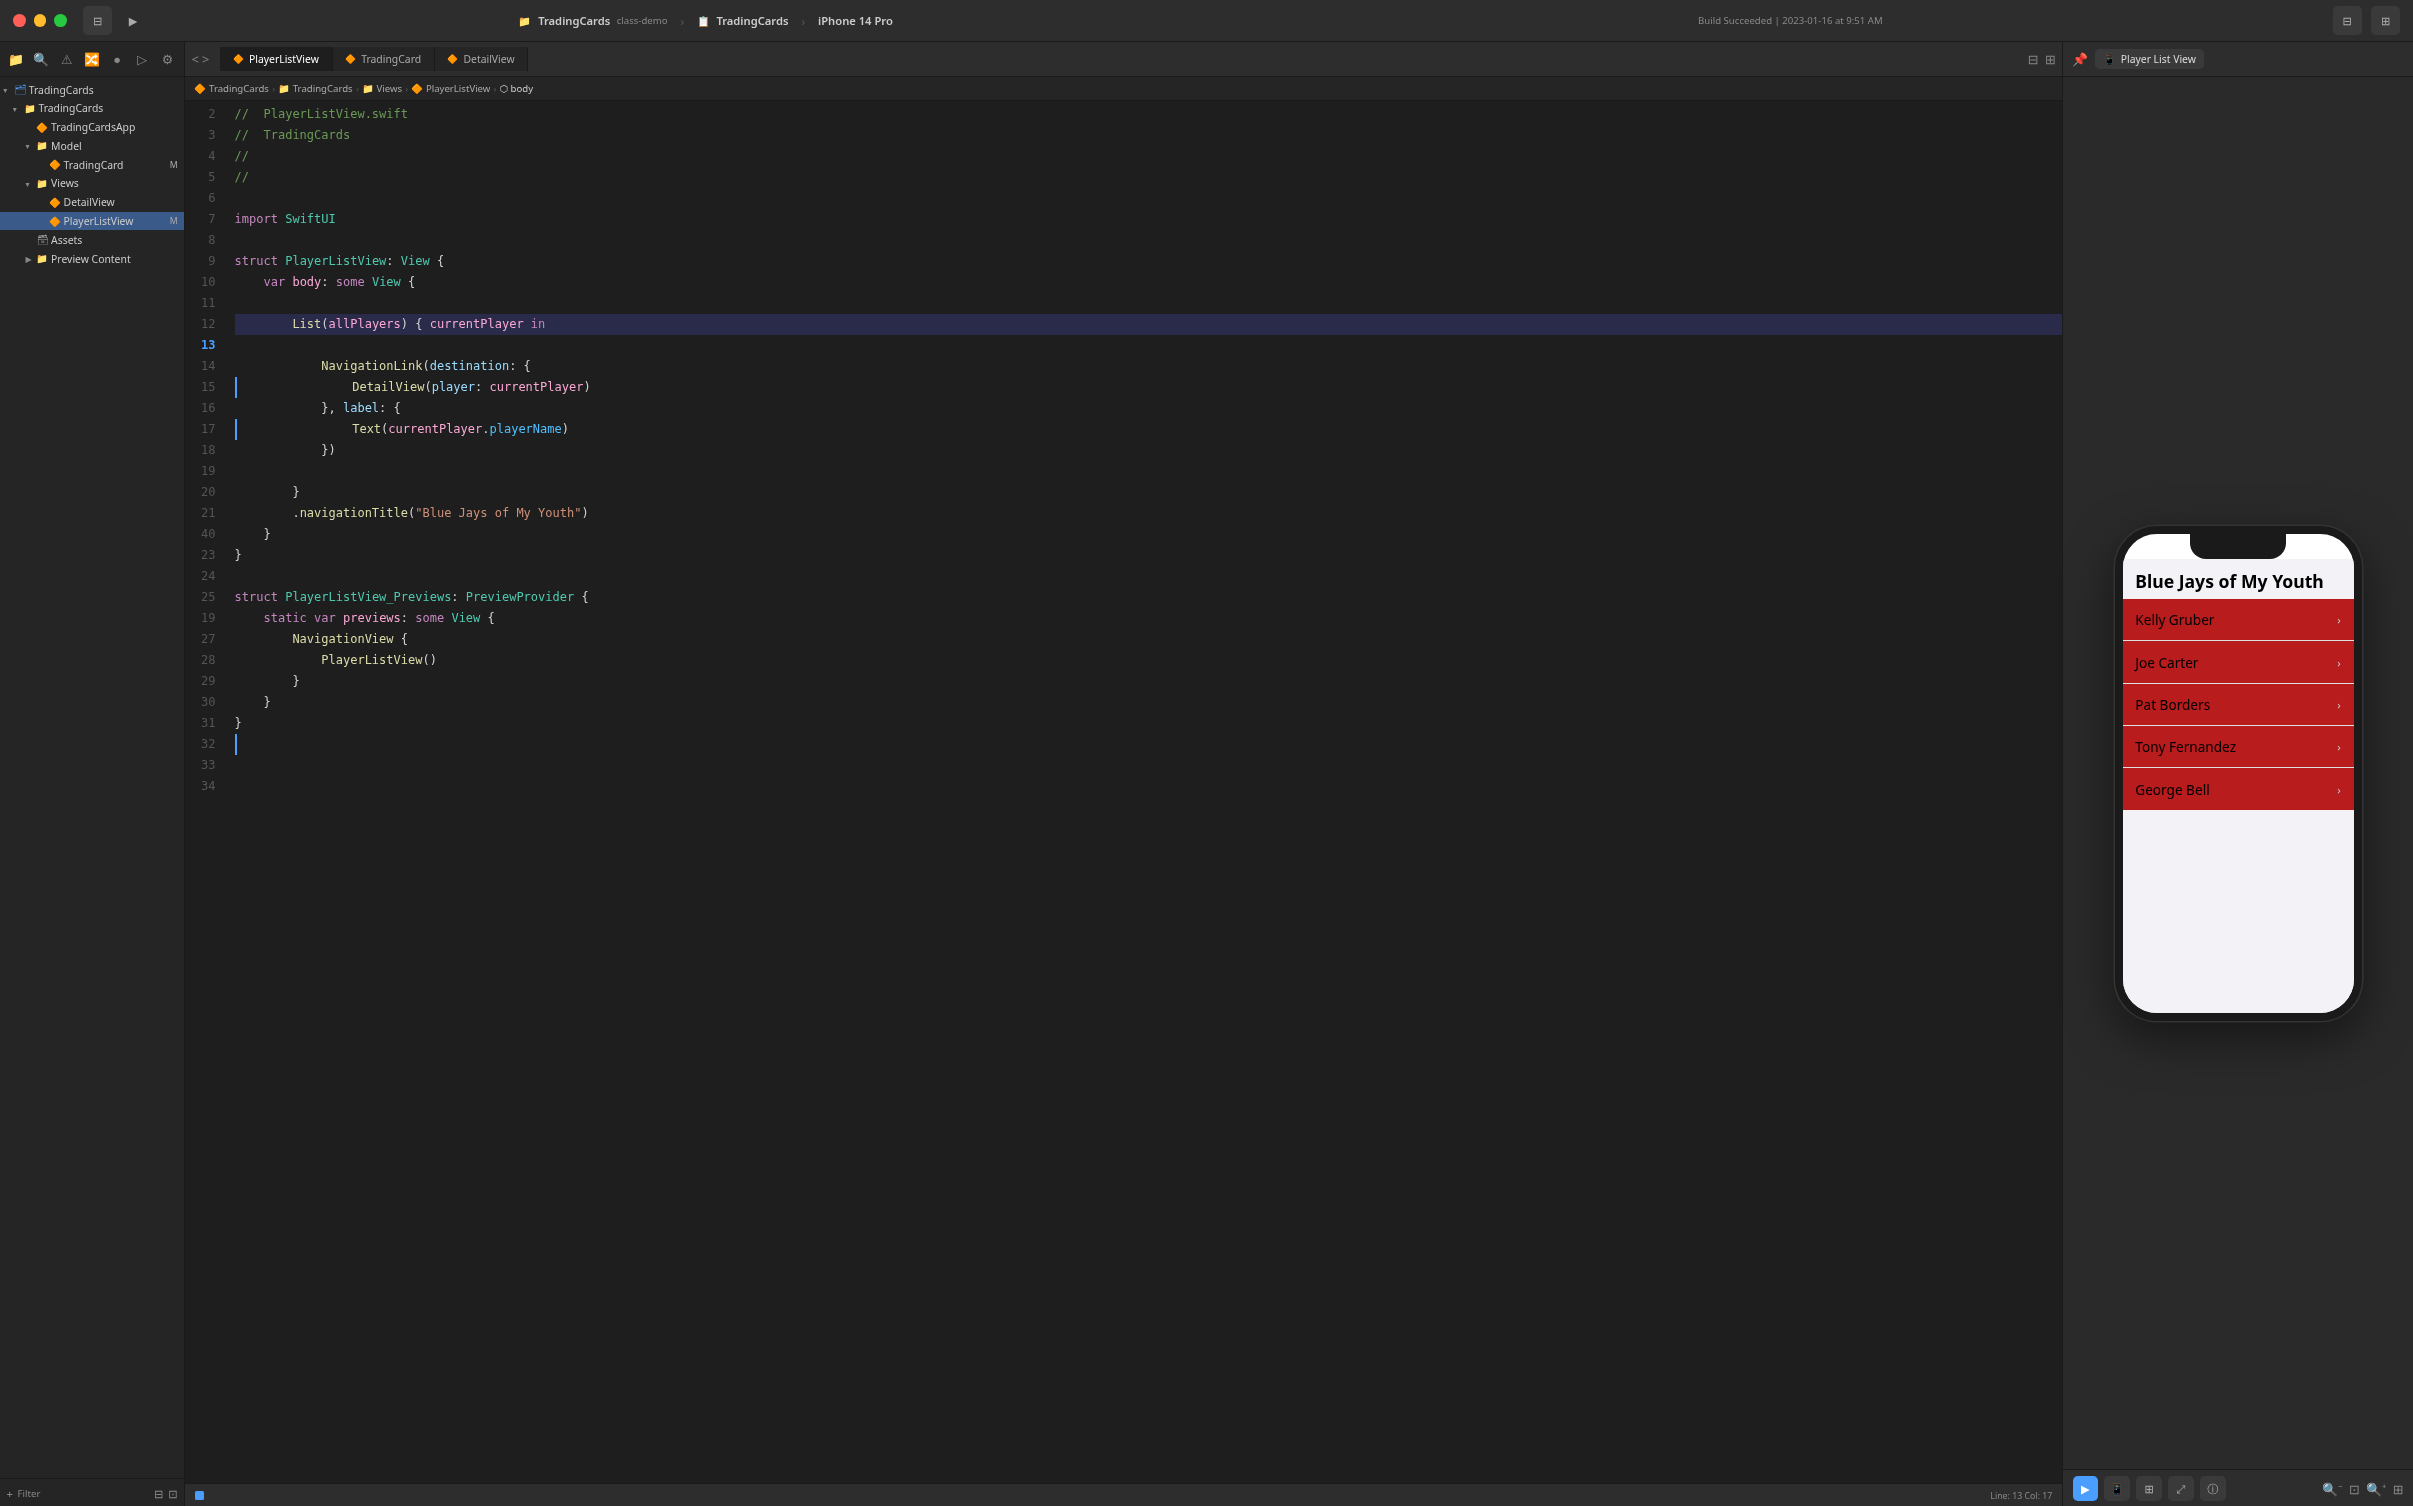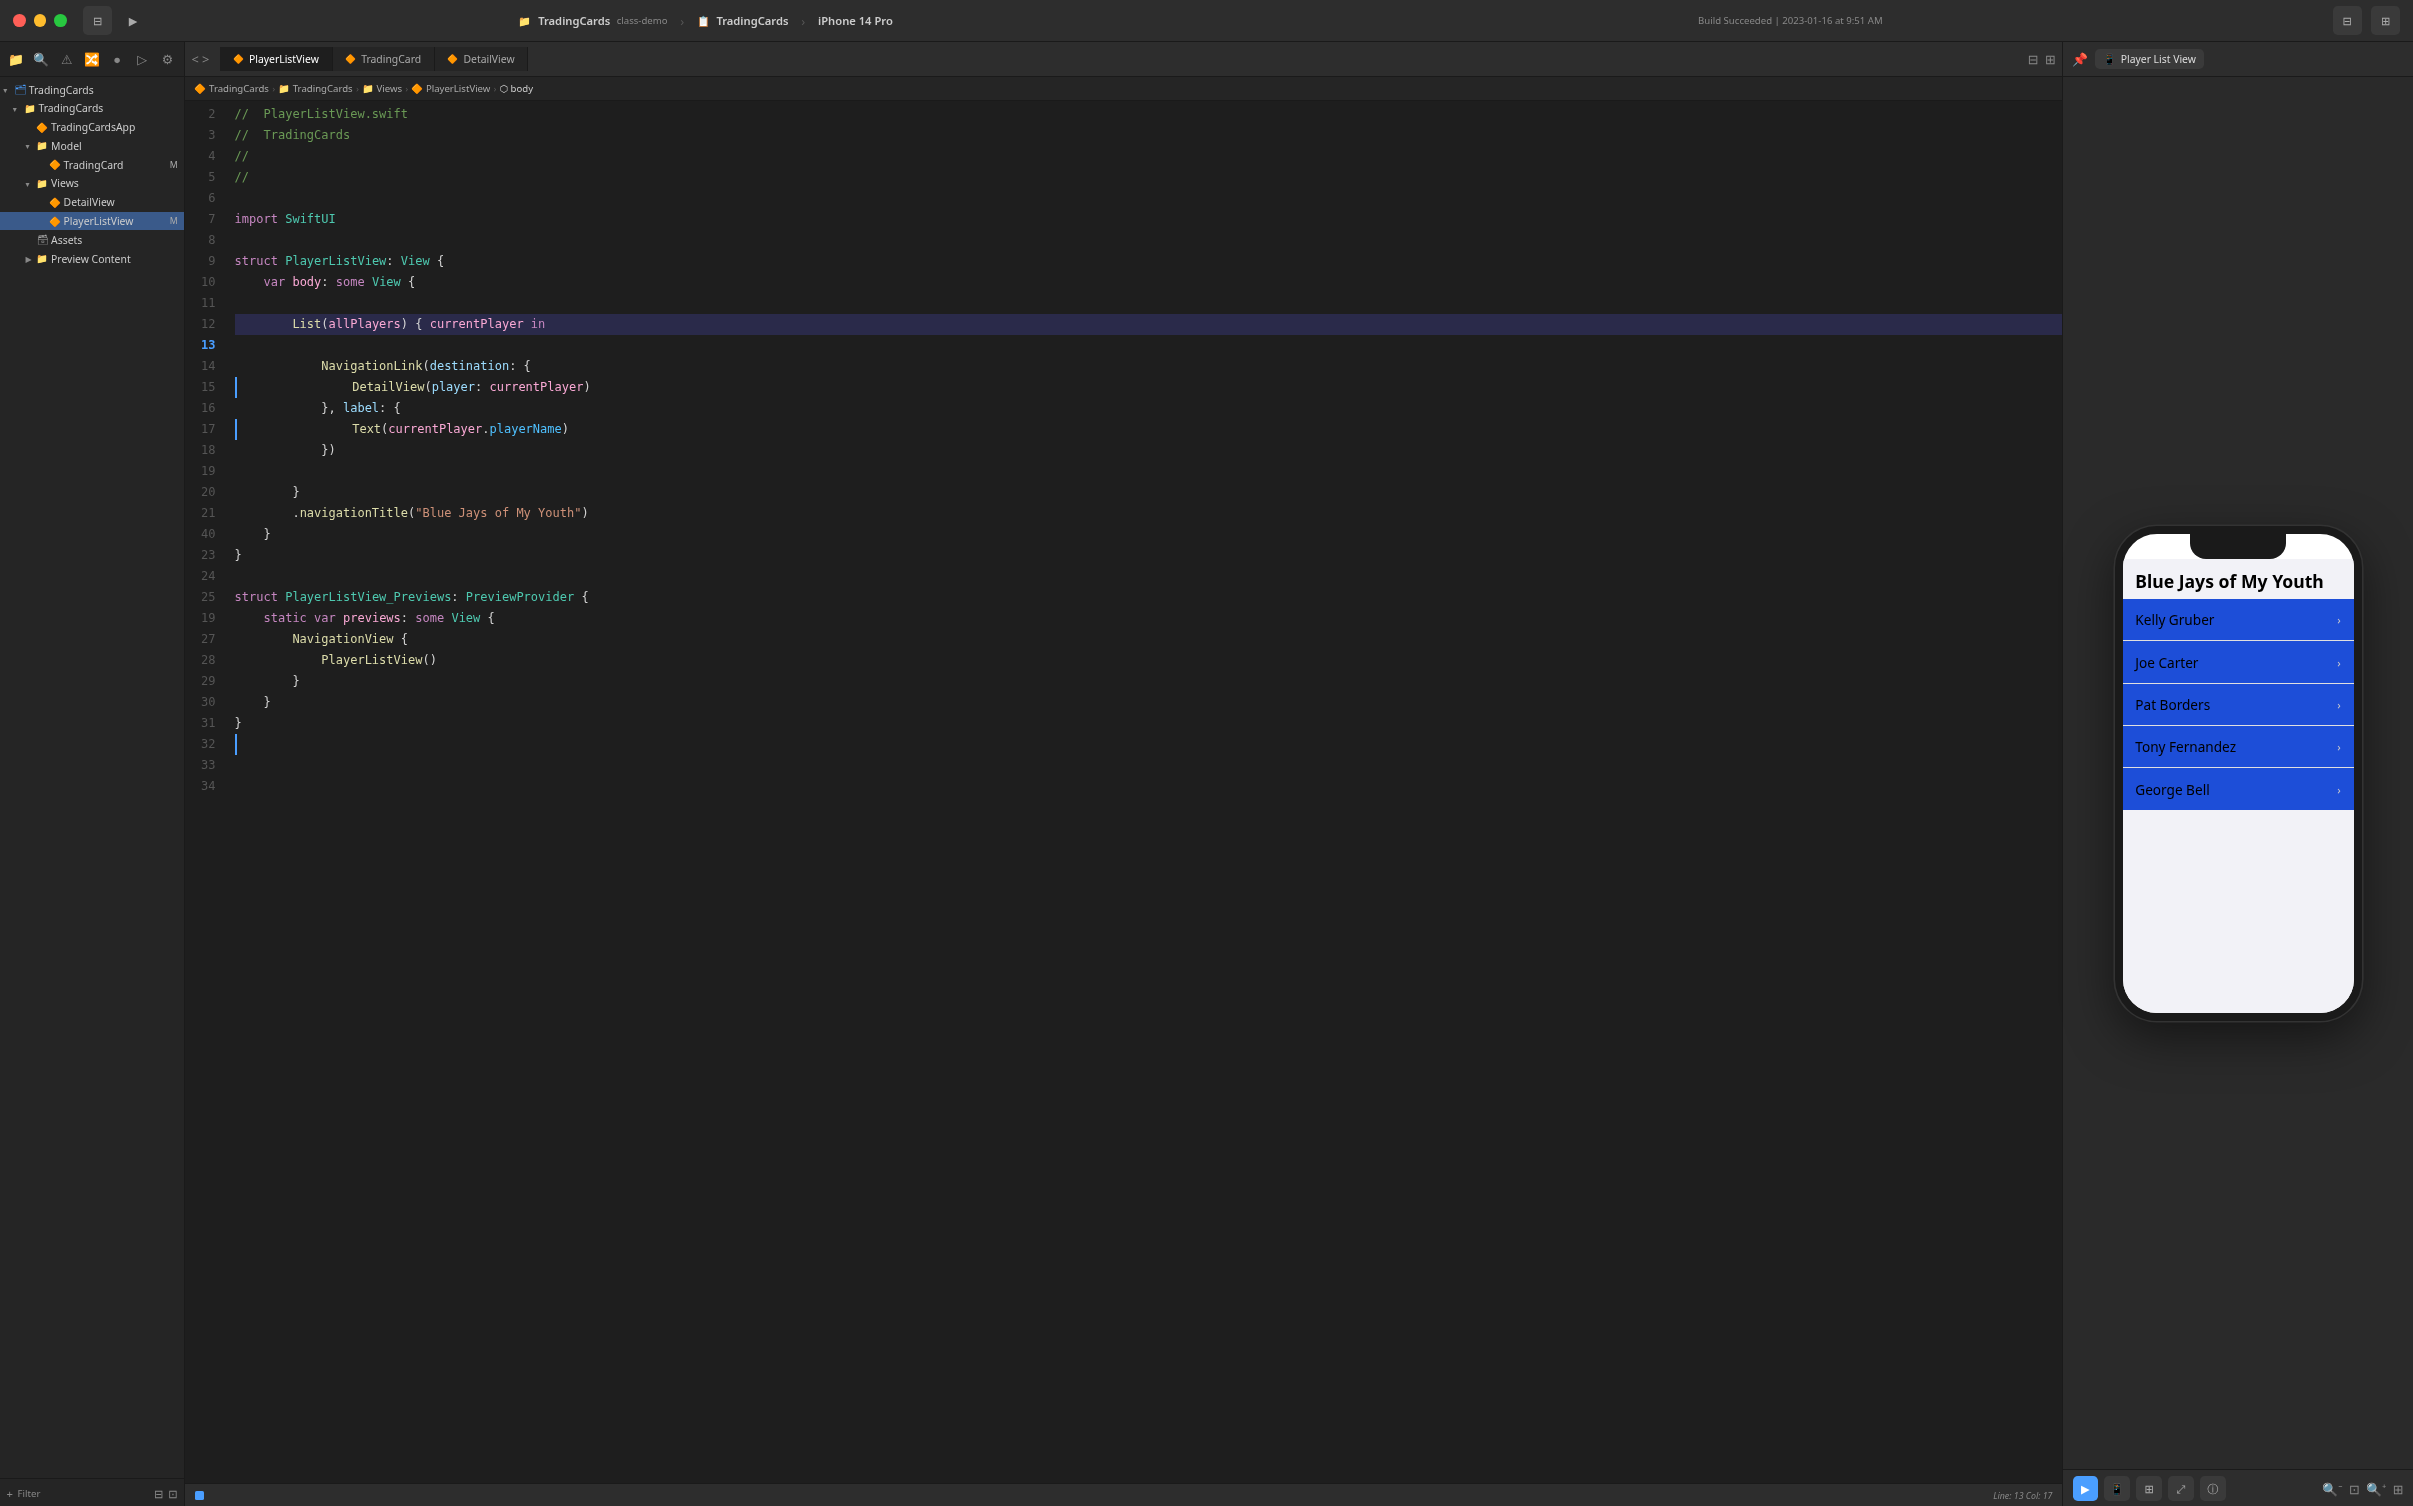--- a/index.html
+++ b/index.html
@@ -253,21 +253,21 @@
     .status-bar {
       height: 24px;
       background: #2d2d2d;
       display: flex;
       align-items: center;
       padding: 0 9.6px;
       border-top: 0.8px solid #1a1a1a;
       flex-shrink: 0;
     }
     .status-bar-left { color: #888; font-size: 8.8px; display: flex; align-items: center; gap: 6.4px; }
-    .status-bar-right { margin-left: auto; color: #888; font-size: 8.8px; font-style: italic; }
+    .status-bar-right { margin-left: auto; color: #888; font-size: 8.8px; }
     .status-indicator { width: 9.6px; height: 9.6px; background: #4a9eff; border-radius: 1.6px; }
 
     
     .c-comment { color: #6a9955; }
     .c-keyword { color: #c586c0; }
     .c-type { color: #4ec9b0; }
     .c-string { color: #ce9178; }
     .c-func { color: #dcdcaa; }
     .c-param { color: #9cdcfe; }
     .c-plain { color: #d4d4d4; }
@@ -345,21 +345,21 @@
       flex-direction: column;
     }
     .iphone-nav-title {
       font-size: 17.6px;
       font-weight: 700;
       color: #000;
       padding: 9.6px 12.8px 6.4px;
       background: #f2f2f7;
     }
     .iphone-list {
-      background: #1d4ed8;
+      background: #b91c1c;
       margin: 0;
     }
     .iphone-list-item {
       display: flex;
       align-items: center;
       padding: 11.2px 12.8px;
       border-bottom: 0.4px solid #e0e0e0;
       font-size: 13.6px;
       color: #000;
       cursor: pointer;

